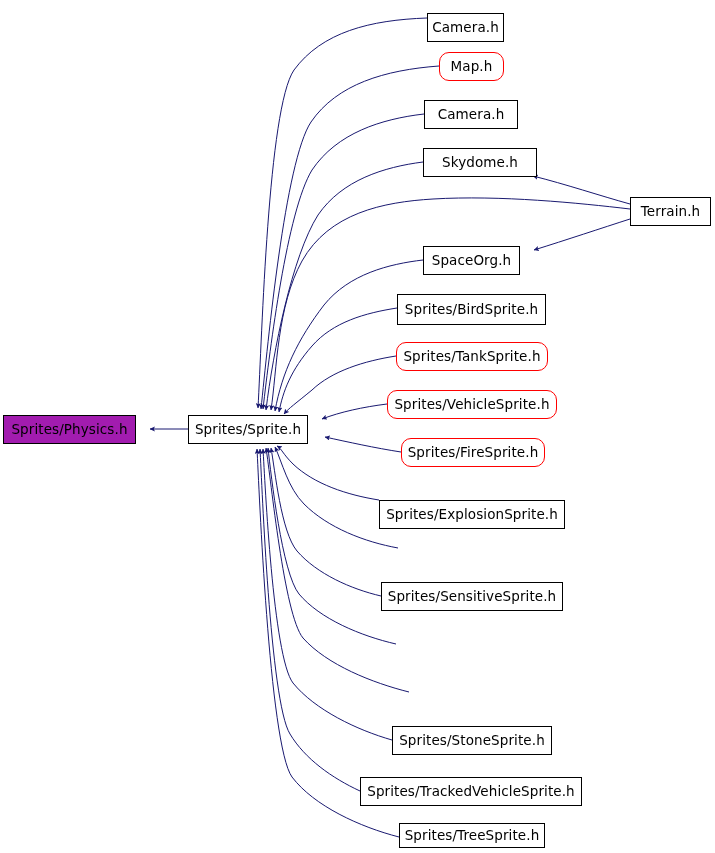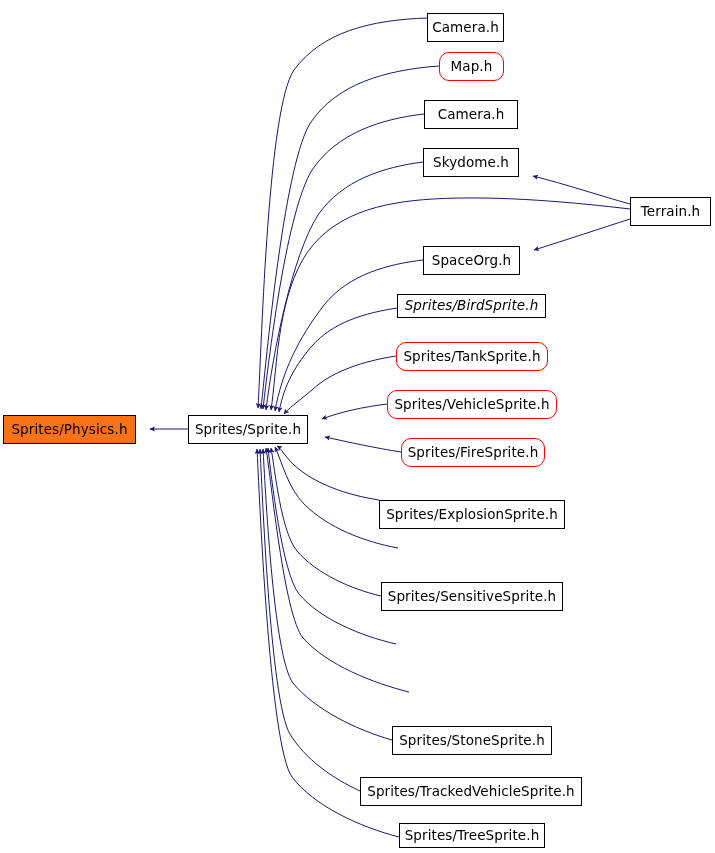--- a/index.html
+++ b/index.html
@@ -37,21 +37,21 @@
     line-height: 1;
     letter-spacing: 0.1px;
     white-space: nowrap;
     cursor: pointer;
   }
   .node.red {
     border-color: #ff0000;
     border-radius: 10px;
   }
   .node.current {
-    background: #f97316;
+    background: #a21caf;
     border-color: #000000;
   }
   .node-label {
     display: block;
     padding: 0 2px;
     transform: translateY(-0.5px);
   }
 </style>
 </head>
 <body>
@@ -93,30 +93,30 @@
     </div>
     <div class="node" style="left: 427px; top: 13px; width: 77px; height: 29px;">
       <span class="node-label">Camera.h</span>
     </div>
     <div class="node red" style="left: 439px; top: 52px; width: 65px; height: 29px;">
       <span class="node-label">Map.h</span>
     </div>
     <div class="node" style="left: 424px; top: 100px; width: 94px; height: 29px;">
       <span class="node-label">Camera.h</span>
     </div>
-    <div class="node" style="left: 423px; top: 148px; width: 96px; height: 29px;">
+    <div class="node" style="left: 423px; top: 148px; width: 114px; height: 29px;">
       <span class="node-label">Skydome.h</span>
     </div>
     <div class="node" style="left: 630px; top: 197px; width: 81px; height: 29px;">
       <span class="node-label">Terrain.h</span>
     </div>
     <div class="node" style="left: 423px; top: 246px; width: 97px; height: 29px;">
       <span class="node-label">SpaceOrg.h</span>
     </div>
-    <div class="node" style="left: 397px; top: 294px; width: 149px; height: 24px; font-style: italic;">
+    <div class="node" style="left: 397px; top: 294px; width: 149px; height: 31px;">
       <span class="node-label">Sprites/BirdSprite.h</span>
     </div>
     <div class="node red" style="left: 396px; top: 342px; width: 152px; height: 29px;">
       <span class="node-label">Sprites/TankSprite.h</span>
     </div>
     <div class="node red" style="left: 387px; top: 390px; width: 170px; height: 29px;">
       <span class="node-label">Sprites/VehicleSprite.h</span>
     </div>
     <div class="node red" style="left: 401px; top: 438px; width: 144px; height: 29px;">
       <span class="node-label">Sprites/FireSprite.h</span>

